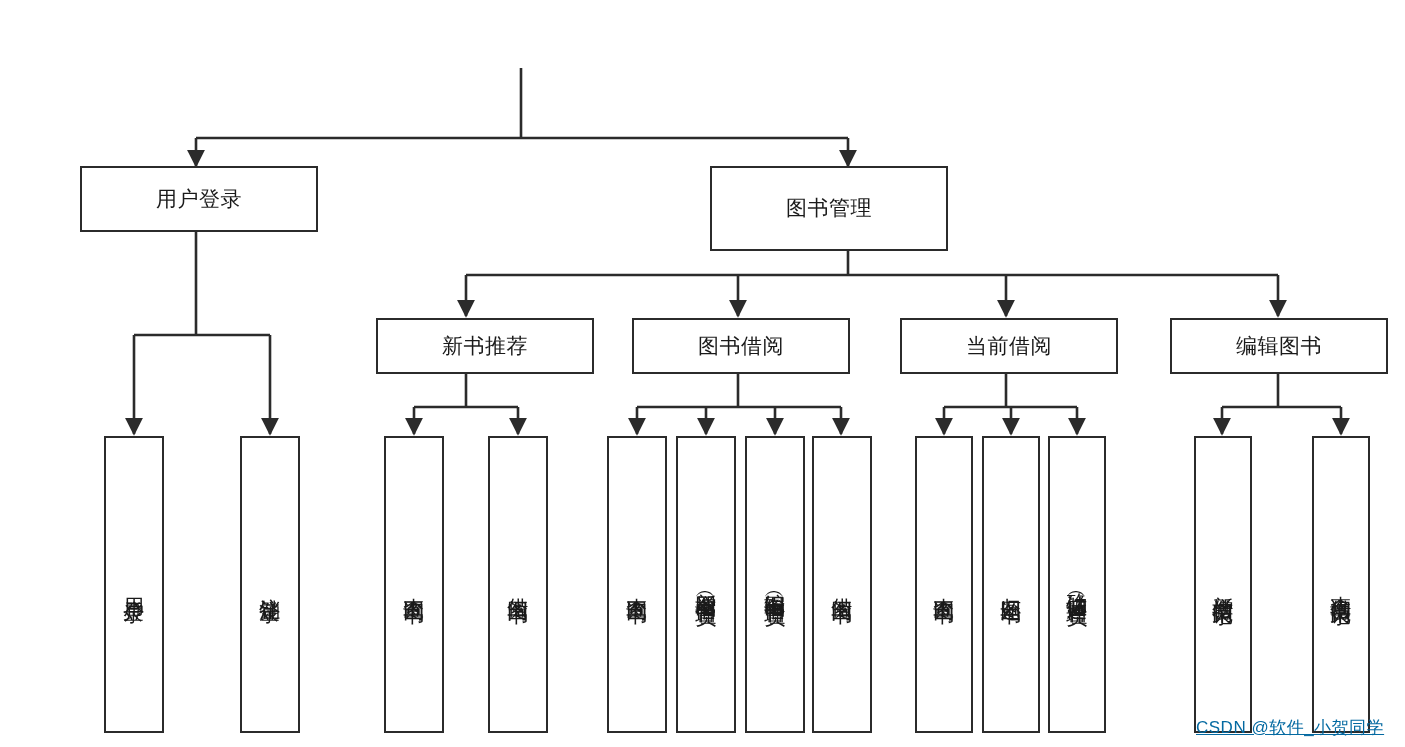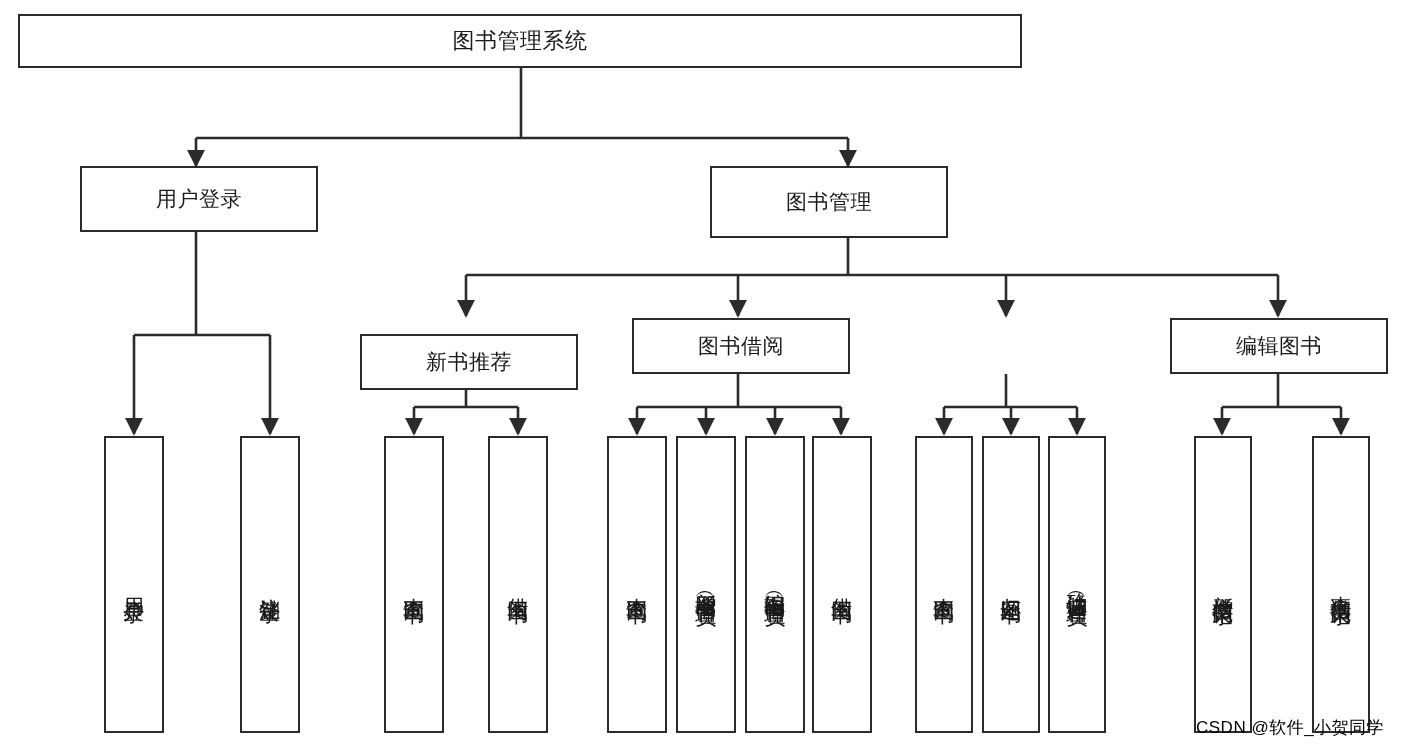--- a/index.html
+++ b/index.html
@@ -53,24 +53,25 @@
     writing-mode: vertical-rl;
     text-orientation: upright;
     font-size: 21px;
     line-height: 1.22;
     letter-spacing: 2px;
     max-height: 100%;
   }
   #root-node .label { font-size: 22px; }
   .watermark {
     position: absolute;
-    color: #000000;
+    color: #0369a1;
     font-size: 17px;
     white-space: nowrap;
     letter-spacing: 0.5px;
+    text-decoration: underline;
   }
 </style>
 </head>
 <body>
 
 <div id="canvas">
 
   <svg class="edges" viewBox="0 0 1405 747" xmlns="http://www.w3.org/2000/svg">
     <defs>
       <marker id="arrow" viewBox="0 0 10 10" refX="9" refY="5" markerWidth="7" markerHeight="7" orient="auto-start-reverse">
@@ -114,36 +115,36 @@
       <path d="M 1011 407 L 1011 434" marker-end="url(#arrow)"></path>
       <path d="M 1077 407 L 1077 434" marker-end="url(#arrow)"></path>
 
       <path d="M 1278 374 L 1278 407"></path>
       <path d="M 1222 407 L 1341 407"></path>
       <path d="M 1222 407 L 1222 434" marker-end="url(#arrow)"></path>
       <path d="M 1341 407 L 1341 434" marker-end="url(#arrow)"></path>
     </g>
   </svg>
 
-  <div class="node horizontal" id="root-node" style="left:18px; top:14px; width:1004px; height:54px;">
-    <span class="label">图书管理系统</span>
-  </div>
 
   <div class="node horizontal" style="left:80px; top:166px; width:238px; height:66px;">
     <span class="label">用户登录</span>
   </div>
-  <div class="node horizontal" style="left:710px; top:166px; width:238px; height:72px;">
+  <div class="node horizontal" style="left:710px; top:166px; width:238px; height:85px;">
     <span class="label">图书管理</span>
   </div>
 
-  <div class="node horizontal" style="left:360px; top:318px; width:218px; height:56px;margin-top:16px;">
+  <div class="node horizontal" style="left:376px; top:318px; width:218px; height:56px;">
     <span class="label">新书推荐</span>
   </div>
   <div class="node horizontal" style="left:632px; top:318px; width:218px; height:56px;font-family:Liberation Serif, serif;">
     <span class="label">图书借阅</span>
+  </div>
+  <div class="node horizontal" style="left:900px; top:318px; width:218px; height:56px;">
+    <span class="label">当前借阅</span>
   </div>
   <div class="node horizontal" style="left:1170px; top:318px; width:218px; height:56px;">
     <span class="label">编辑图书</span>
   </div>
 
   <div class="node vertical" style="left:104px; top:436px; width:60px; height:297px;">
     <span class="label">用户登录</span>
   </div>
   <div class="node vertical" style="left:240px; top:436px; width:60px; height:297px;">
     <span class="label">注销登录</span>

